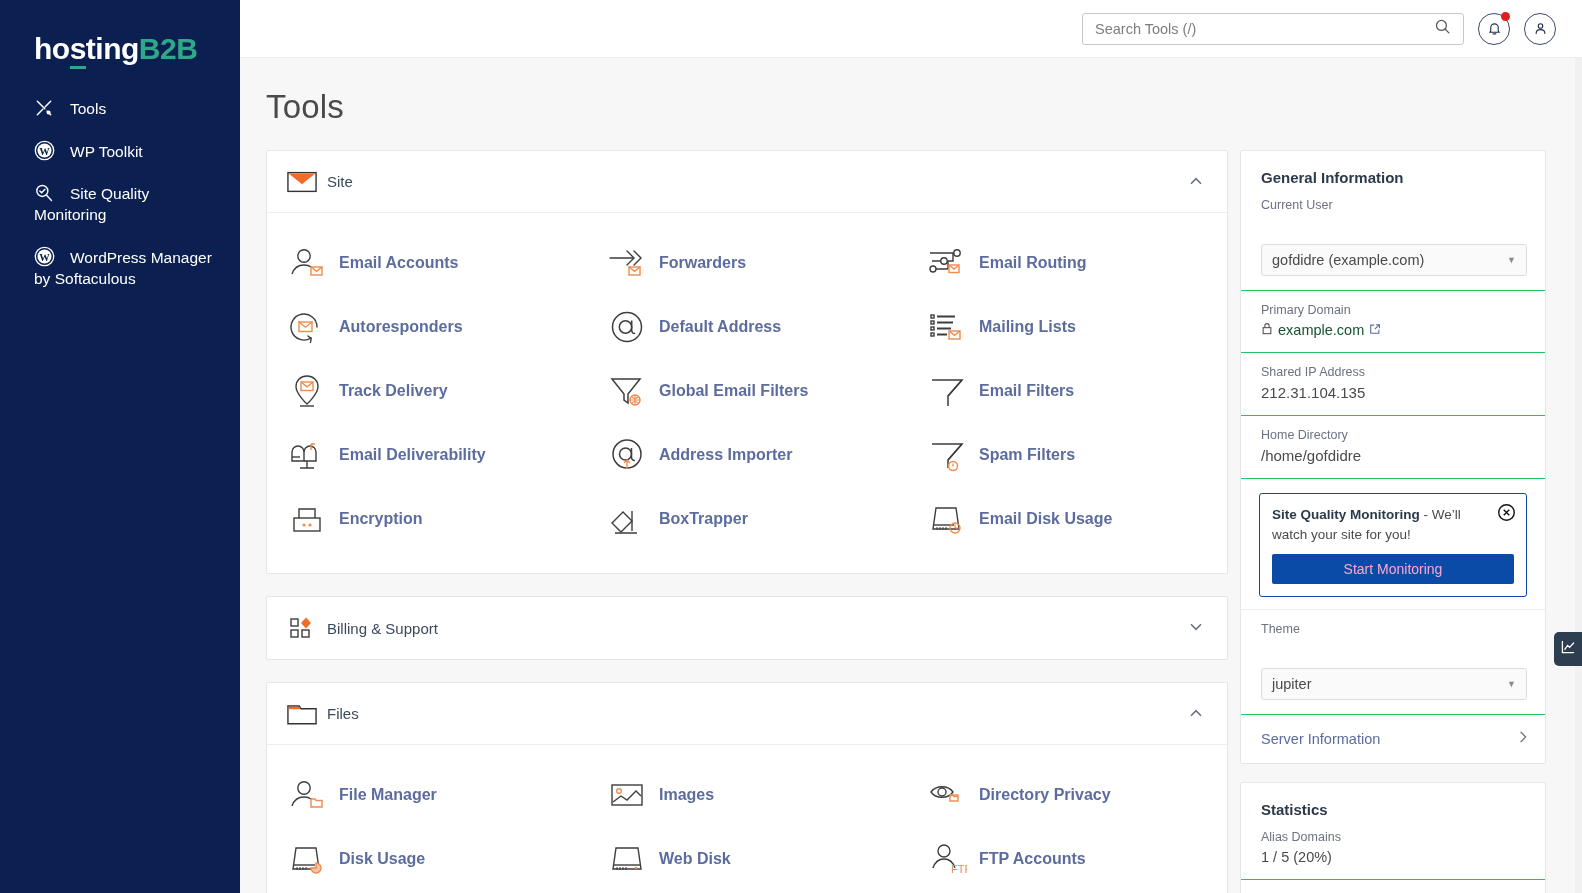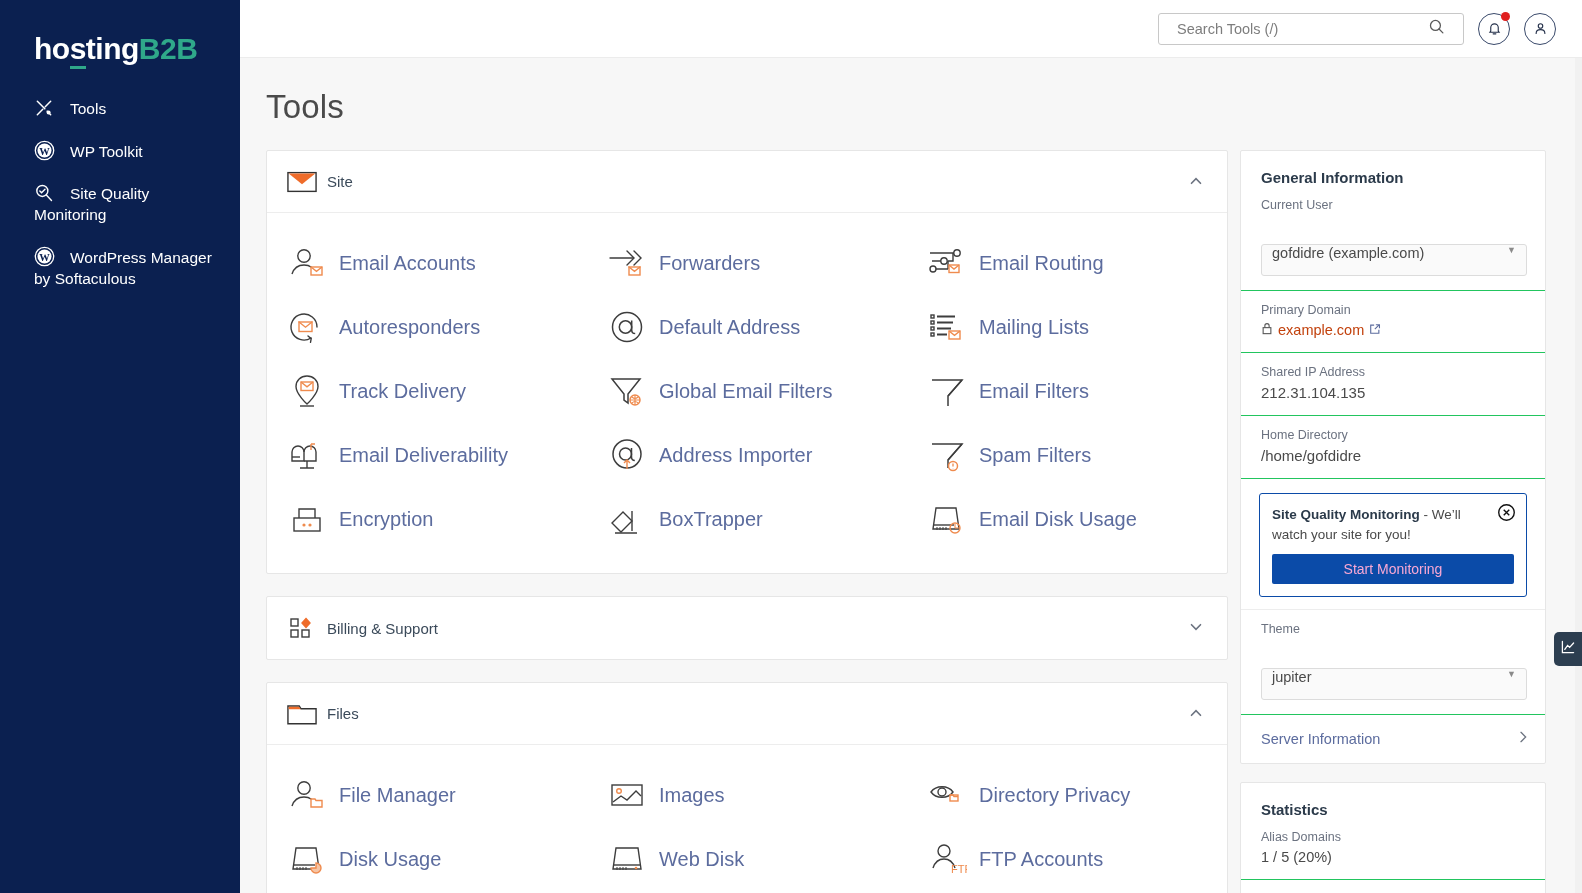--- a/index.html
+++ b/index.html
@@ -50,24 +50,24 @@
     flex: 1 1 auto; height: 893px; position: relative;
     background: #f7f7f7; overflow: hidden;
   }
   .topbar {
     height: 58px; background: #ffffff;
     border-bottom: 1px solid #ececec;
     display: flex; align-items: center; justify-content: flex-end;
     padding-right: 26px; gap: 14px;
   }
   .search-box {
-    width: 306px; height: 32px;
+    width: 382px; height: 32px;
     border: 1px solid #c8c8c8; border-radius: 3px;
     background: #fff; display: flex; align-items: center;
-    padding: 0 18px;
+    padding: 0 12px;
   }
   .search-box input {
     flex: 1 1 auto; border: none; outline: none;
     font-size: 14.5px; color: #333;
     font-family: "Liberation Sans", sans-serif;
     background: transparent;
   }
   .search-box input::placeholder { color: #7d7d7d; }
   .icon-circle {
     width: 32px; height: 32px; border-radius: 50%;
@@ -118,40 +118,40 @@
   .tool {
     display: flex; align-items: center;
     padding: 12px 6px 12px 18px;
     cursor: pointer; text-decoration: none;
     min-height: 58px;
   }
   .tool-ico {
     width: 44px; height: 40px; flex: 0 0 44px; margin-right: 10px;
     display:flex; align-items:center; justify-content:center;
   }
-  .tool-lbl { font-size: 20px; color: #5c6c9e; line-height:1.2; }
+  .tool-lbl { font-size: 16px; color: #5c6c9e; line-height:1.2;font-weight:bold; }
 
   
   .panel {
     background: #ffffff; border: 1px solid #e6e6e6;
     border-radius: 2px; margin-bottom: 18px;
   }
   .panel-title {
     font-size: 15px; color: #2b3a4a; font-weight: bold;
     padding: 18px 18px 0 20px;
   }
   .prow { padding: 12px 18px 14px 20px; border-bottom: 1px solid #22c55e; }
   .prow:last-child { border-bottom: none; }
   .prow.nb { border-bottom: none; }
   .plabel { font-size: 12.5px; color: #6b7280; margin-bottom: 5px; }
   .pvalue { font-size: 15px; color: #4a4a4a; }
-  .plink { font-size: 14.5px; color: #c2410c; display:flex; align-items:center; gap:5px; }
+  .plink { font-size: 14.5px; color: #14532d; display:flex; align-items:center; gap:5px; }
   .sel {
     height: 32px; border: 1px solid #dcdcdc; background: #fafafa;
-    border-radius: 3px; display: flex; 
+    border-radius: 3px; display: flex; align-items: center;
     justify-content: space-between; padding: 0 10px 0 10px;
     font-size: 14.5px; color: #4a4a4a; cursor: pointer; margin-top: 32px;
   }
   .caret { color: #8a8a8a; font-size: 9px; }
 
   .promo {
     margin: 4px 12px 0 12px;
     border: 1px solid #0b4ba8; border-radius: 3px;
     padding: 11px 12px 12px 12px; position: relative;
   }

